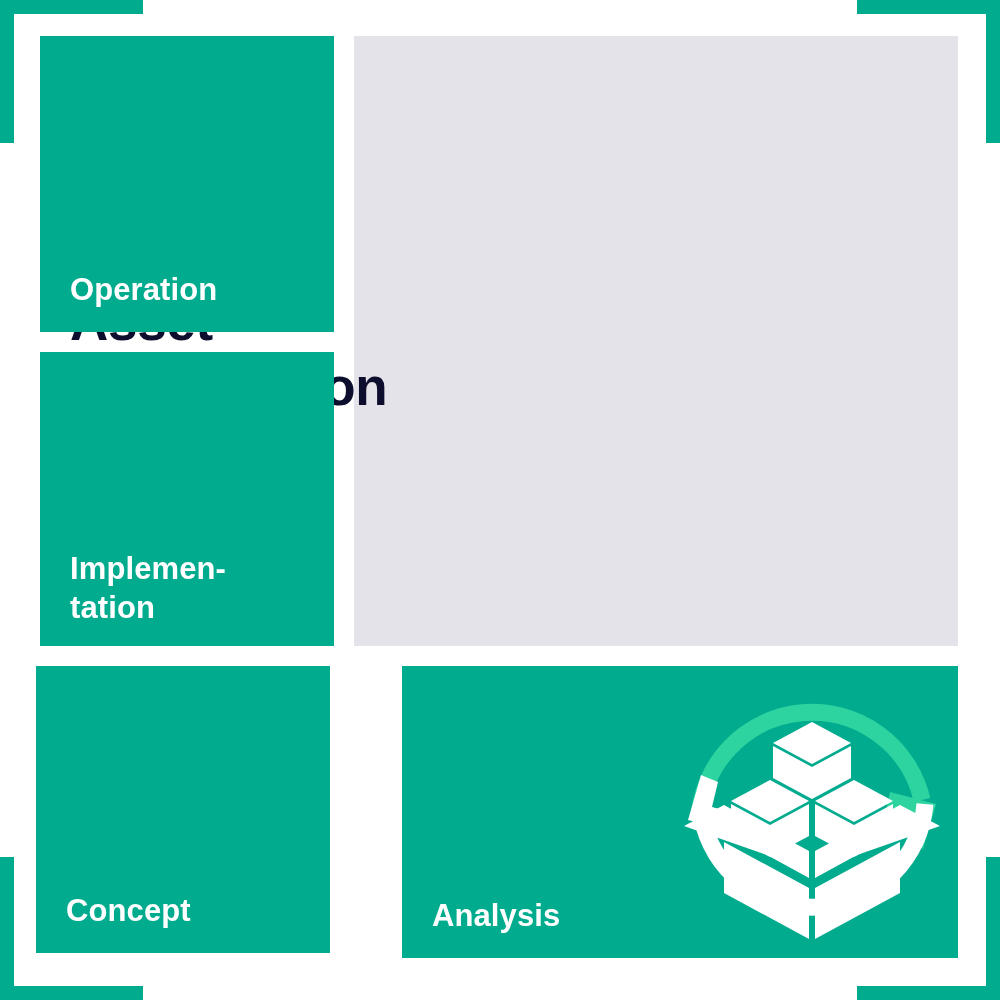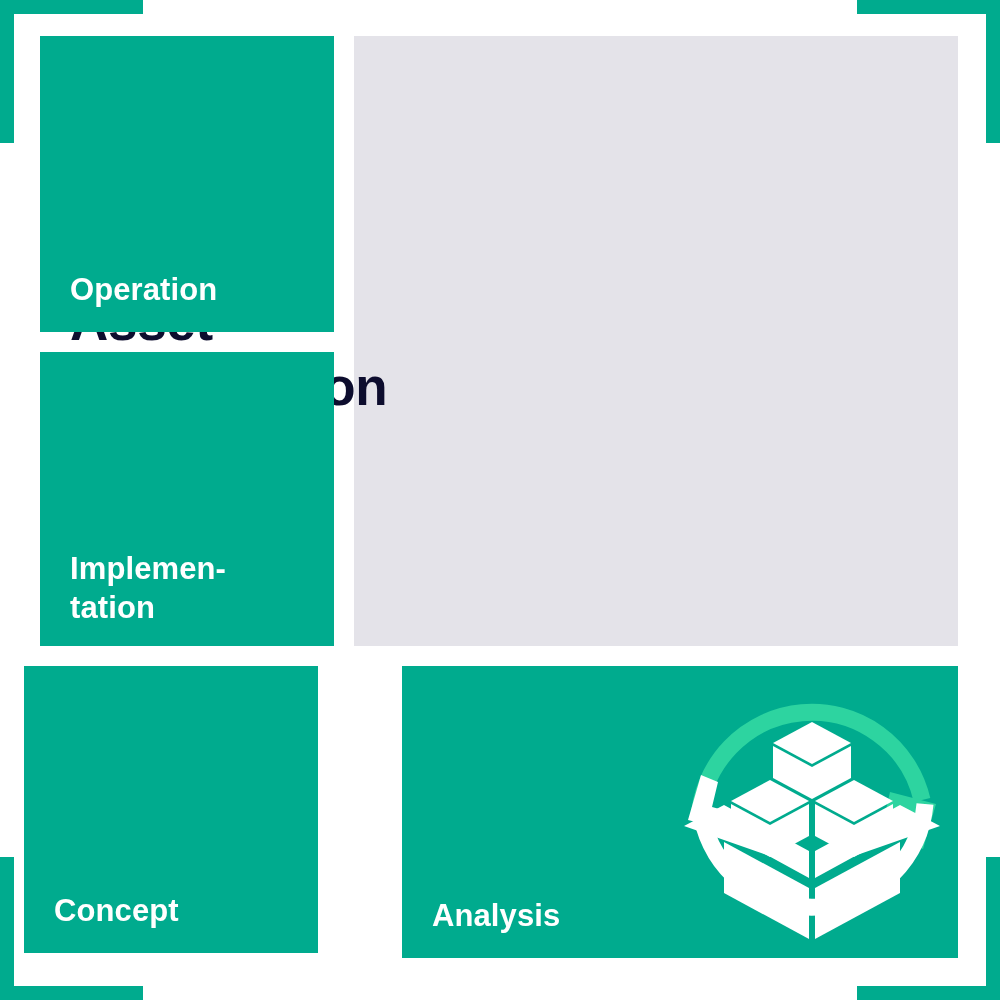--- a/index.html
+++ b/index.html
@@ -110,21 +110,21 @@
 
   <div class="tile tile-green" style="left:40px;top:352px;width:294px;height:294px;">
     <div class="tile-label two-line">Implemen-
 tation</div>
   </div>
 
   <div class="tile tile-green" style="left:40px;top:36px;width:294px;height:296px;">
     <div class="tile-label">Operation</div>
   </div>
 
-  <div class="tile tile-green" style="left:24px;top:666px;width:294px;height:287px;text-decoration:underline;">
+  <div class="tile tile-green" style="left:36px;top:666px;width:294px;height:287px;text-decoration:underline;">
     <div class="tile-label">Concept</div>
   </div>
 
   <div class="tile tile-green" style="left:354px;top:666px;width:292px;height:292px;margin-left:48px;">
     <div class="tile-label">Analysis</div>
   </div>
 
   <div class="tile tile-green" style="left:666px;top:666px;width:292px;height:292px;">
     <div class="icon-wrap">
       <svg viewBox="0 0 292 292" xmlns="http://www.w3.org/2000/svg">

